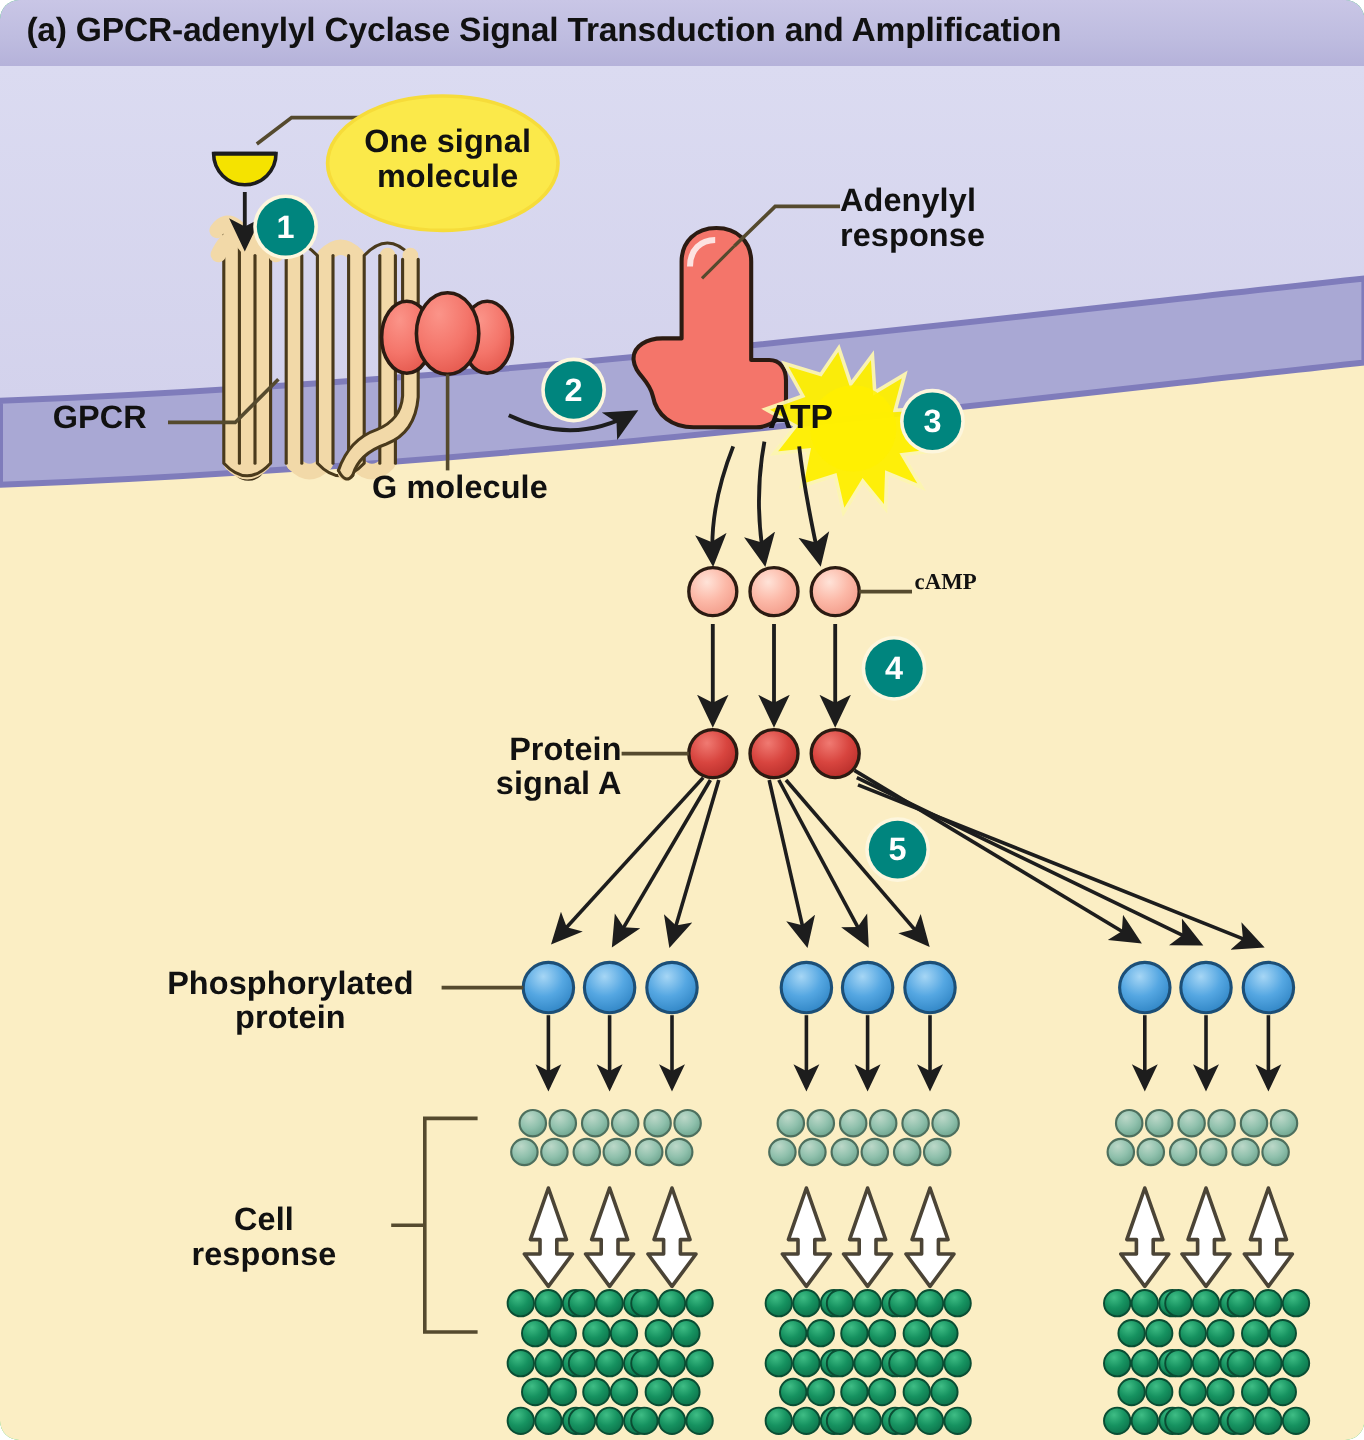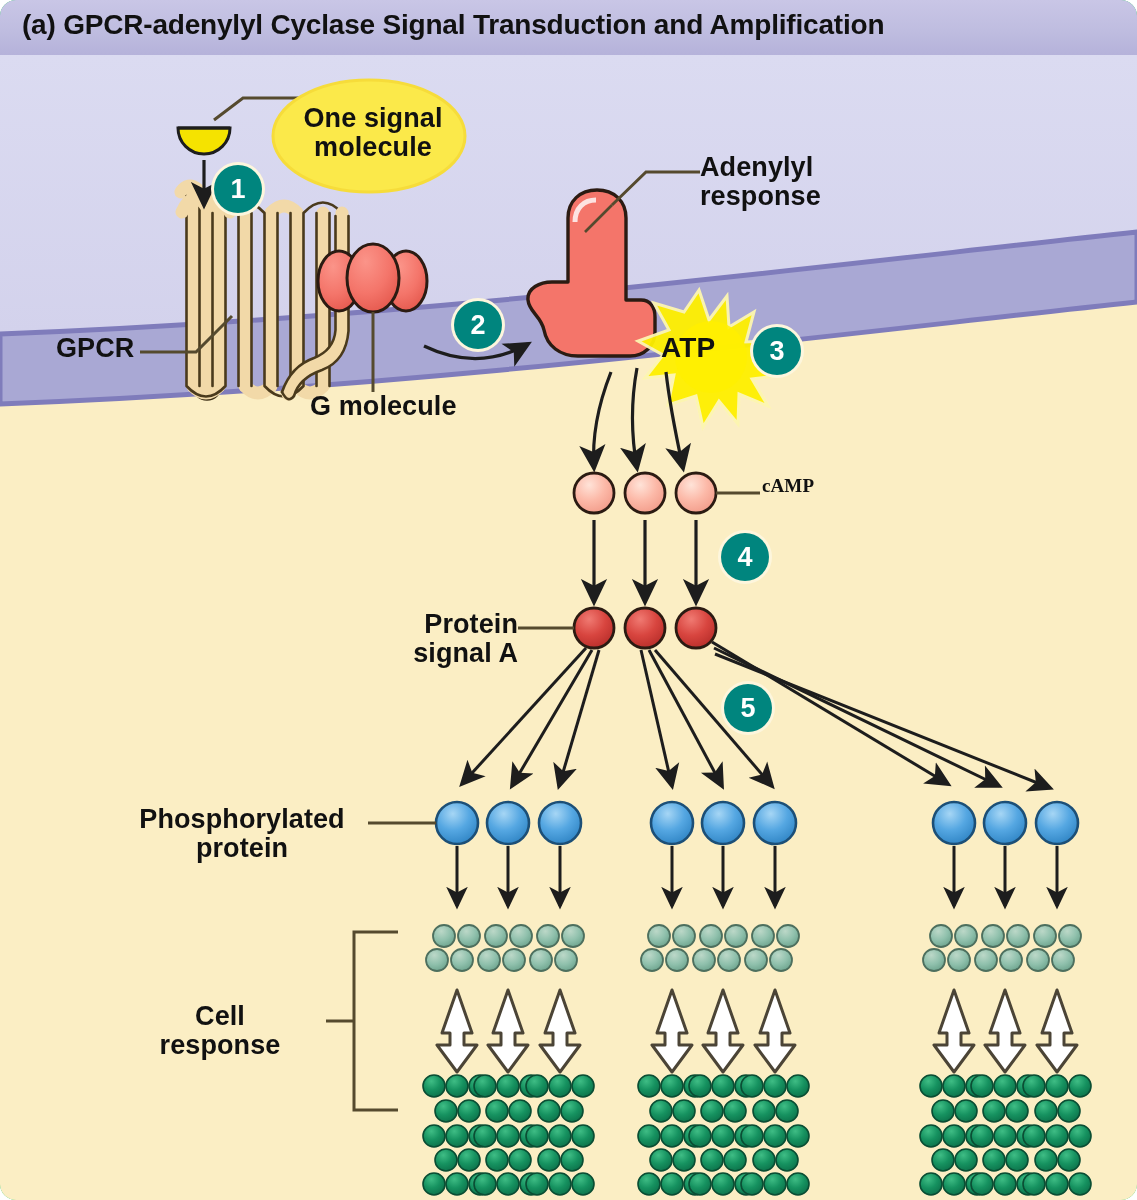--- a/index.html
+++ b/index.html
@@ -430,30 +430,30 @@
 
   <div class="ttl">
     <span>(a) GPCR-adenylyl Cyclase Signal Transduction and Amplification</span>
   </div>
 
   <div class="lbl" style="left:288px;top:104px;width:170px;text-align:center;font-size:27px;">
     <div>One signal</div>
     <div>molecule</div>
   </div>
 
-  <div class="lbl" style="left:44px;top:334px;font-size:27px;margin-left:12px;">GPCR</div>
+  <div class="lbl" style="left:44px;top:334px;font-size:27px;">GPCR</div>
 
   <div class="lbl" style="left:310px;top:392px;font-size:27px;">G molecule</div>
 
   <div class="lbl" style="left:700px;top:153px;font-size:27px;">
     <div>Adenylyl</div>
     <div>response</div>
   </div>
 
-  <div class="lbl" style="left:661px;top:333px;font-size:28px;">ATP</div>
+  <div class="lbl" style="left:640px;top:333px;font-size:28px;">ATP</div>
 
   <div class="lbl" style="left:762px;top:476px;font-size:19px;font-family:Liberation Serif, serif;">cAMP</div>
 
   <div class="lbl" style="left:392px;top:610px;width:126px;text-align:right;font-size:27px;">
     <div>Protein</div>
     <div>signal A</div>
   </div>
 
   <div class="lbl" style="left:120px;top:1002px;width:200px;text-align:center;font-size:27px;">
     <div>Cell</div>

